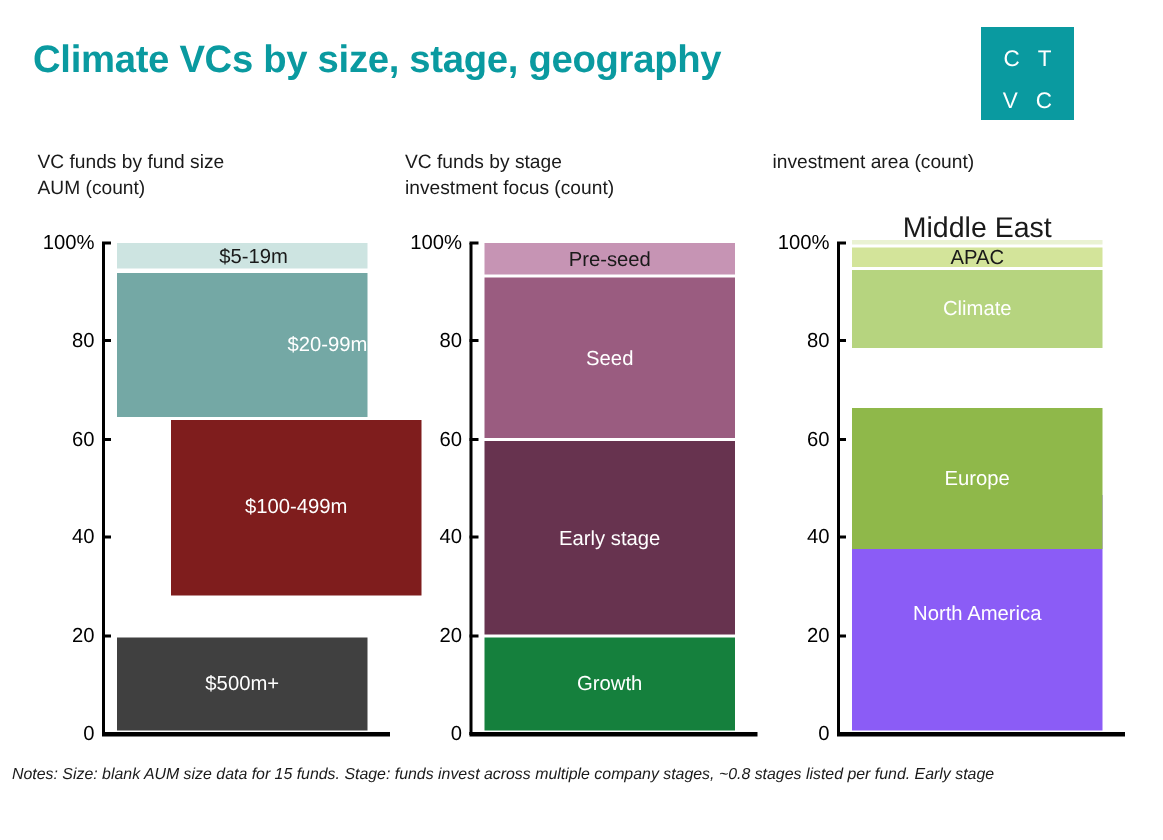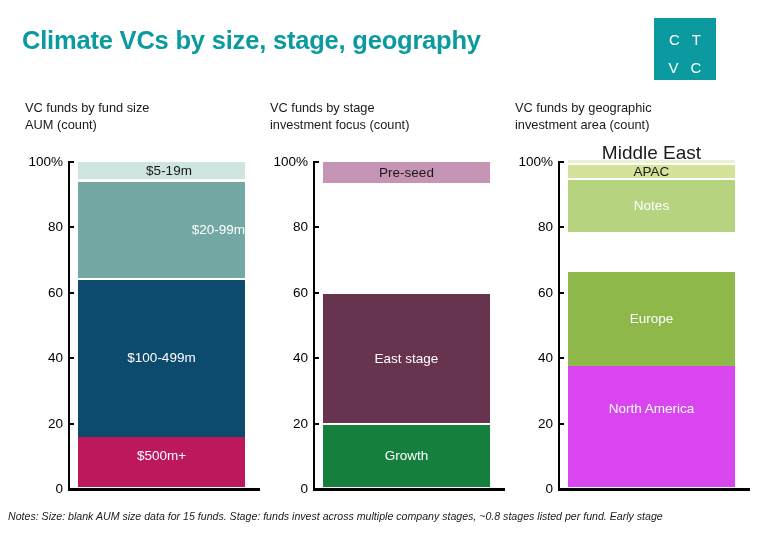--- a/index.html
+++ b/index.html
@@ -190,24 +190,24 @@
       <div class="tick-label" style="top: 120.4px;">80</div>
       <div class="tick" style="top: 191.8px;"></div>
       <div class="tick-label" style="top: 185.8px;">60</div>
       <div class="tick" style="top: 257.2px;"></div>
       <div class="tick-label" style="top: 251.2px;">40</div>
       <div class="tick" style="top: 322.6px;"></div>
       <div class="tick-label" style="top: 316.6px;">20</div>
       <div class="tick" style="top: 388px;"></div>
       <div class="tick-label" style="top: 382px;">0</div>
       <div class="bar">
-        <div class="seg" style="top: 263.235px; height: 61.565px; background: #be185d; color: rgb(255, 255, 255);">
+        <div class="seg" style="top: 263.235px; height: 61.565px; background: #404040; color: rgb(255, 255, 255);">
           <span class="seg-label">$500m+</span>
         </div>
-        <div class="seg" style="top: 117.72px; height: 157px; background: #0c4a6e; color: rgb(255, 255, 255);">
+        <div class="seg" style="top: 117.72px; height: 117px; background: #7f1d1d; color: rgb(255, 255, 255); margin-left: 36px;">
           <span class="seg-label">$100-499m</span>
         </div>
         <div class="seg" style="top: 19.62px; height: 95.9px; background: rgb(116, 168, 165); color: rgb(255, 255, 255); justify-content: flex-end;">
           <span class="seg-label">$20-99m</span>
         </div>
         <div class="seg" style="top: 0px; height: 17.42px; background: rgb(205, 228, 225); color: rgb(26, 26, 26); padding-left: 15px;">
           <span class="seg-label">$5-19m</span>
         </div>
       </div>
     </div>
@@ -231,58 +231,60 @@
       <div class="tick-label" style="top: 251.2px;">40</div>
       <div class="tick" style="top: 322.6px;"></div>
       <div class="tick-label" style="top: 316.6px;">20</div>
       <div class="tick" style="top: 388px;"></div>
       <div class="tick-label" style="top: 382px;">0</div>
       <div class="bar">
         <div class="seg" style="top: 263.235px; height: 61.565px; background: #15803d; color: rgb(255, 255, 255);">
           <span class="seg-label">Growth</span>
         </div>
         <div class="seg" style="top: 132.435px; height: 128.6px; background: rgb(103, 51, 79); color: rgb(255, 255, 255);">
-          <span class="seg-label">East stage</span>
+          <span class="seg-label">Early stage</span>
+        </div>
+        <div class="seg" style="top: 22.89px; height: 107.345px; background: rgb(154, 92, 128); color: rgb(255, 255, 255);">
+          <span class="seg-label">Seed</span>
         </div>
         <div class="seg" style="top: 0px; height: 20.69px; background: rgb(198, 148, 180); color: rgb(26, 26, 26);">
           <span class="seg-label">Pre-seed</span>
         </div>
       </div>
     </div>
 </div>
 
 <div class="panel" id="panel-2">
   <div class="panel-subtitle">
-    <div>VC funds by geographic</div>
     <div>investment area (count)</div>
   </div>
   <div class="plot">
       <div class="axis-vline"></div>
       <div class="axis-baseline"></div>
       <div class="tick" style="top: 61px;"></div>
       <div class="tick-label" style="top: 55px;">100%</div>
       <div class="tick" style="top: 126.4px;"></div>
       <div class="tick-label" style="top: 120.4px;">80</div>
       <div class="tick" style="top: 191.8px;"></div>
       <div class="tick-label" style="top: 185.8px;">60</div>
       <div class="tick" style="top: 257.2px;"></div>
       <div class="tick-label" style="top: 251.2px;">40</div>
       <div class="tick" style="top: 322.6px;"></div>
       <div class="tick-label" style="top: 316.6px;">20</div>
       <div class="tick" style="top: 388px;"></div>
       <div class="tick-label" style="top: 382px;">0</div>
       <div class="bar">
-        <div class="seg" style="top: 168.405px; height: 156.395px; background: #d946ef; color: rgb(255, 255, 255);">
+        <div class="seg" style="top: 168.405px; height: 156.395px; background: #8b5cf6; color: rgb(255, 255, 255);">
           <span class="seg-label">North America</span>
         </div>
         <div class="seg" style="top: 71.94px; height: 94.265px; background: rgb(143, 184, 74); color: rgb(255, 255, 255); margin-top: 38px;">
           <span class="seg-label">Europe</span>
         </div>
         <div class="seg" style="top: 17.985px; height: 51.755px; background: rgb(182, 212, 127); color: rgb(255, 255, 255);">
-          <span class="seg-label">Notes</span>
+          <span class="seg-label">Climate</span>
         </div>
         <div class="seg" style="top: 3.27px; height: 12.515px; background: rgb(211, 228, 154); color: rgb(26, 26, 26);">
           <span class="seg-label">APAC</span>
         </div>
         <div class="seg" style="top: -1.635px; height: 2.705px; background: rgb(234, 242, 211); color: rgb(26, 26, 26);"></div>
       </div>
       <div class="outside-label" style="top: 43.365px;">Middle East</div>
     </div>
 </div>
 

